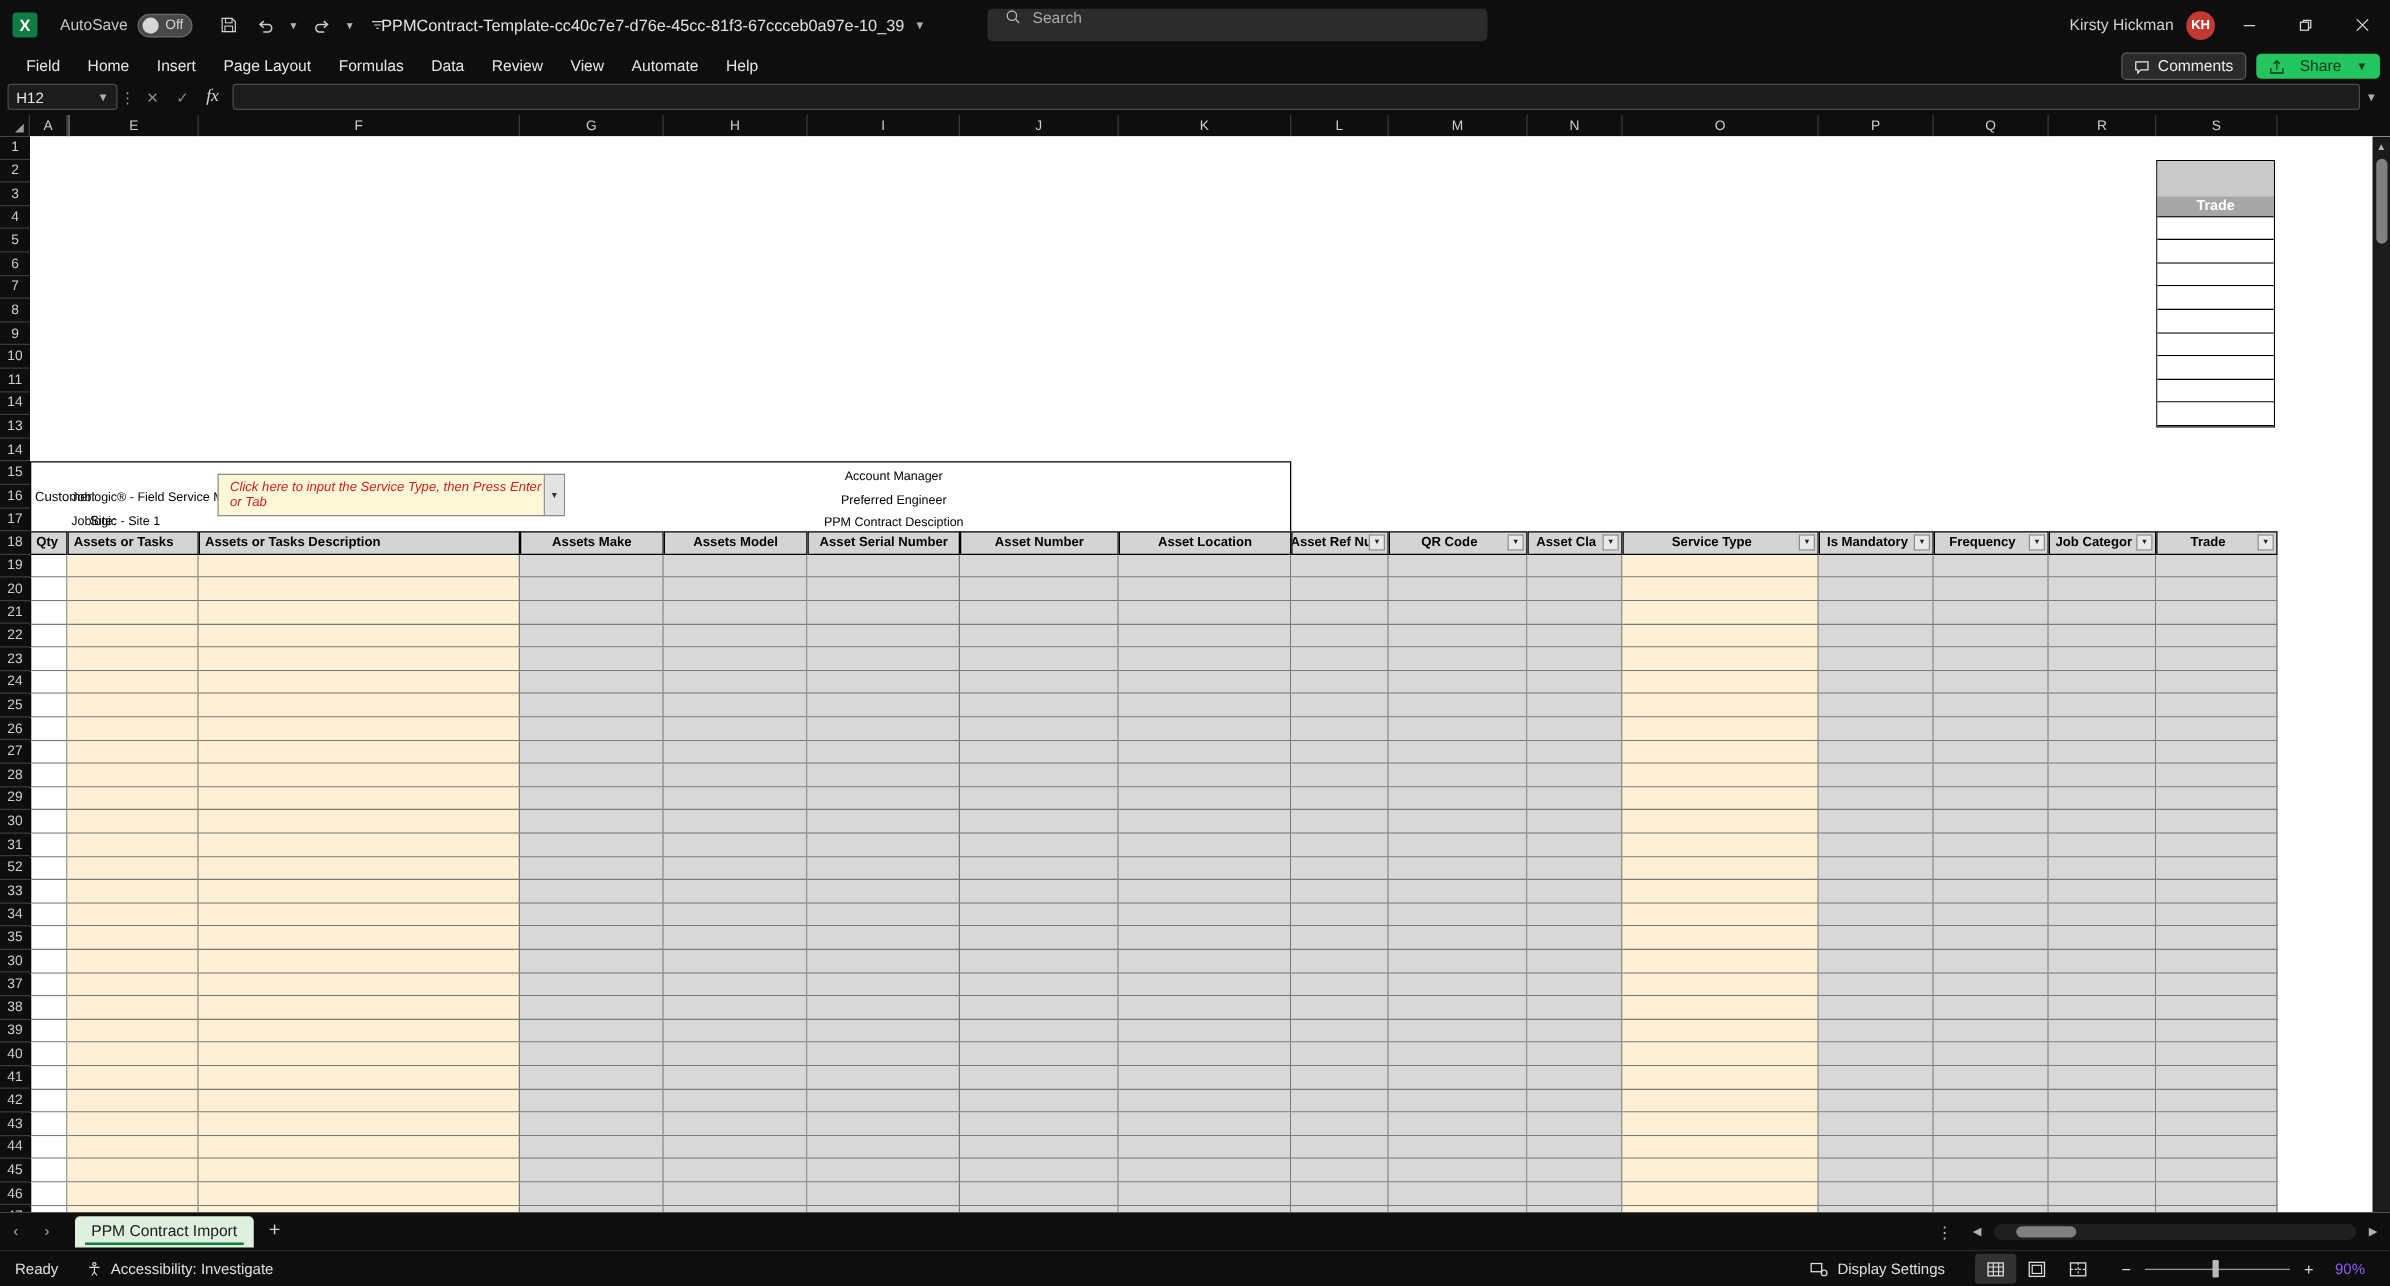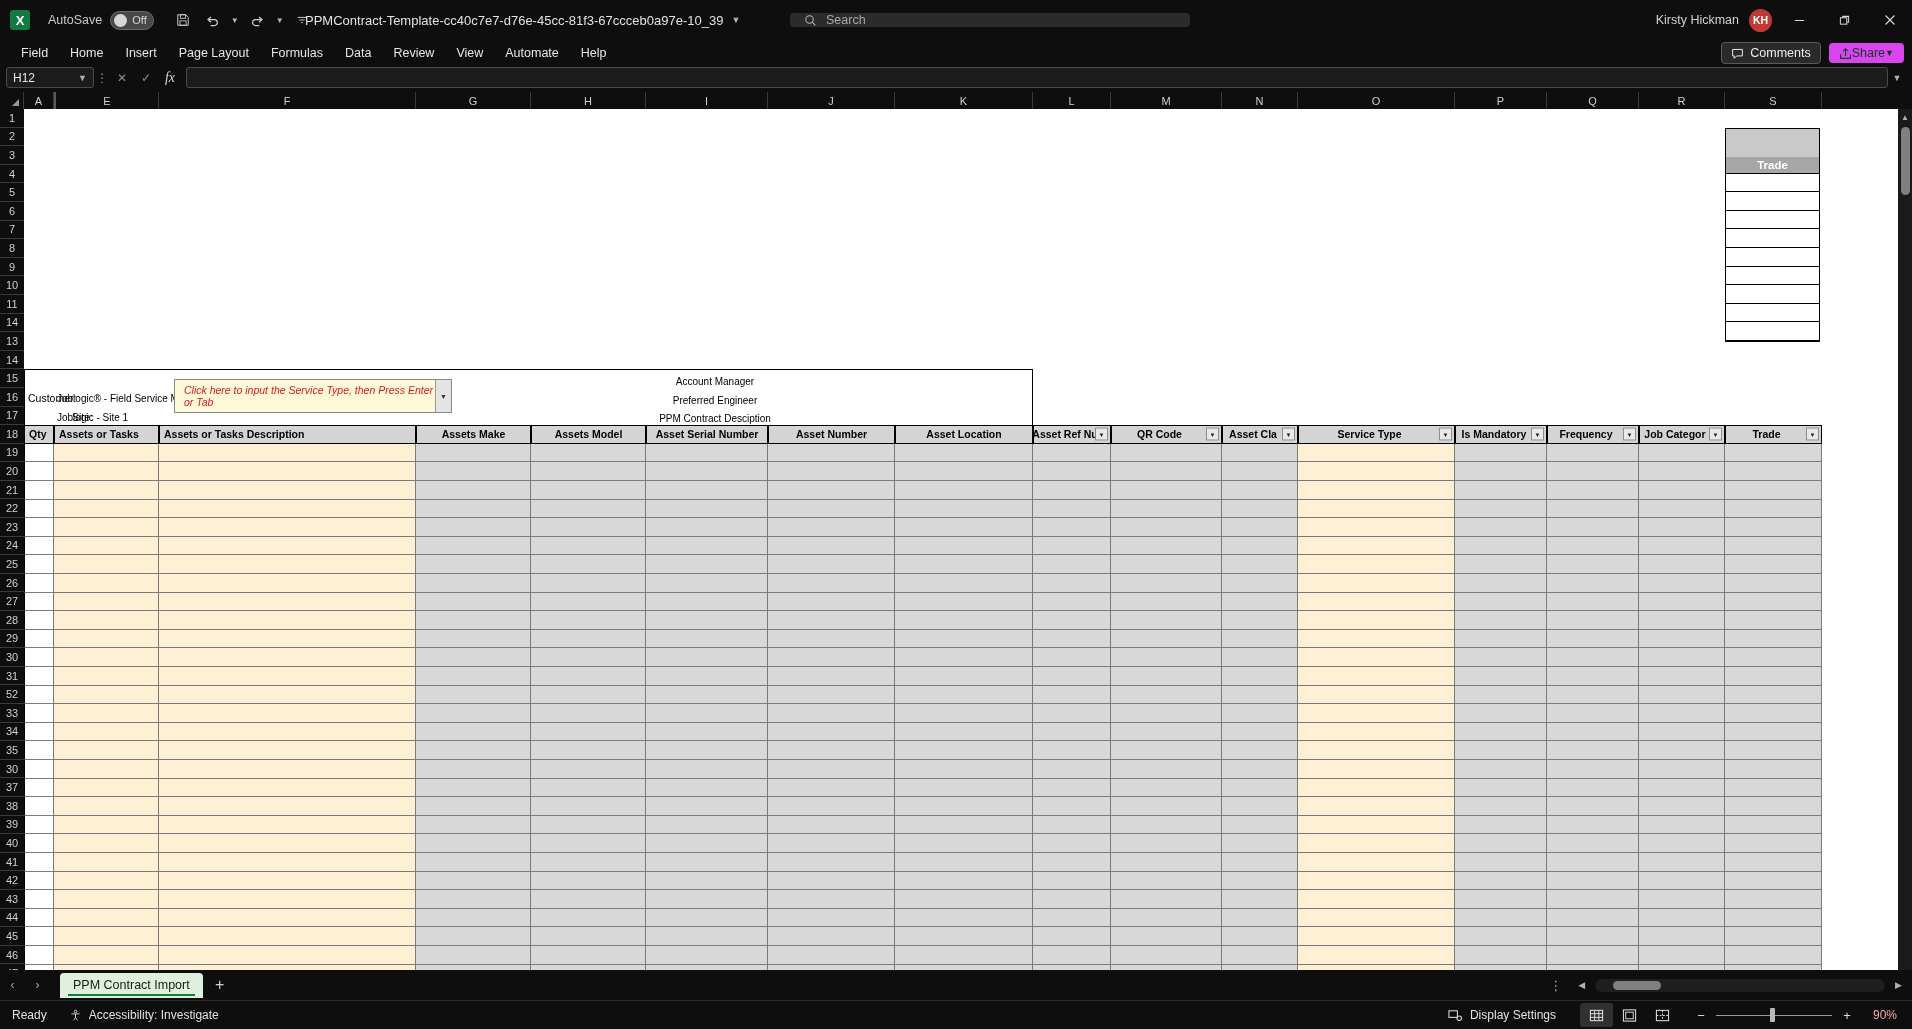--- a/index.html
+++ b/index.html
@@ -34,22 +34,22 @@
     width: 26px; height: 26px; display: flex; align-items: center; justify-content: center;
     color: #cfcfcf; font-size: 14px; border-radius: 3px;
   }
   .qat-caret { width: 13px; height: 26px; display:flex; align-items:center; justify-content:center; font-size: 8px; color:#b8b8b8; }
   .doc-title {
     position: absolute; left: 305px; font-size: 13px; color: #e2e2e2;
     display: flex; align-items: center; gap: 8px;
   }
   .caret-sm { font-size: 9px; color: #b0b0b0; }
   .search-box {
-    position: absolute; left: 790px; width: 400px; height: 14px;
-    background: #2b2b2b; border-radius: 4px; display: flex; align-items: flex-end;
+    position: absolute; left: 790px; width: 400px; height: 26px;
+    background: #2b2b2b; border-radius: 4px; display: flex; align-items: flex-start;
     gap: 9px; padding-left: 14px;
   }
   .search-box .ph { font-size: 12.5px; color: #a8a8a8; }
   .user-area { position: absolute; right: 140px; display: flex; align-items: center; gap: 10px; }
   .user-name { font-size: 12.5px; color: #d2d2d2; }
   .avatar {
     width: 23px; height: 23px; border-radius: 50%; background: #c03a33; color: #fff;
     font-size: 10.5px; font-weight: bold; display: flex; align-items: center; justify-content: center;
   }
   .wincontrols { position: absolute; right: 0; display: flex; height: 40px; }
@@ -60,22 +60,22 @@
     height: 26px; display: flex; align-items: center; background: #0e0e0e;
     position: relative; flex: none; padding-left: 10px;
   }
   .rtab { font-size: 12.5px; color: #e6e6e6; padding: 3px 11px; border-radius: 4px; }
   .ribbon-right { position: absolute; right: 8px; display: flex; align-items: center; gap: 8px; }
   .comments-btn {
     display: flex; align-items: center; gap: 6px; font-size: 12.5px; color: #ececec;
     border: 1px solid #5a5a5a; border-radius: 4px; padding: 3px 9px; background: #2a2a2a;
   }
   .share-btn {
-    display: flex; align-items: center; gap: 0; font-size: 12.5px; color: #103a22;
-    background: #d946ef; border-radius: 4px; padding: 3px 10px; font-weight: 500;
+    display: flex; align-items: center; gap: 12px; font-size: 12.5px; color: #103a22;
+    background: #22c55e; border-radius: 4px; padding: 3px 10px; font-weight: 500;
   }
 
   
   .formulabar {
     height: 26px; display: flex; align-items: center; gap: 0; background: #0e0e0e; flex: none;
     padding: 0 6px 3px 6px;
   }
   .namebox {
     width: 88px; height: 21px; background: #1c1c1c; border: 1px solid #4a4a4a; border-radius: 3px;
     display: flex; align-items: center; padding: 0 6px; color: #e8e8e8; font-size: 12px;
@@ -190,21 +190,21 @@
   .st-right { position: absolute; right: 10px; display: flex; align-items: center; gap: 0; }
   .vbtn {
     width: 33px; height: 24px; display: flex; align-items: center; justify-content: center; color: #e0e0e0;
   }
   .vbtn.active { background: #313131; border-radius: 3px; }
   .zoomctl { display: flex; align-items: center; gap: 9px; margin-left: 16px; }
   .zslider { width: 116px; height: 14px; position: relative; display: flex; align-items: center; }
   .zslider .track { width: 100%; height: 1px; background: #9a9a9a; }
   .zslider .thumb { position: absolute; left: 54px; width: 5px; height: 14px; background: #b9b9b9; border-radius: 1px; }
   .zsign { color: #dedede; font-size: 13px; width: 12px; text-align: center; }
-  .zval { font-size: 12px; color: #fca5a5; width: 34px; text-align: center; margin-left: 6px; }
+  .zval { font-size: 12px; color: #8b5cf6; width: 34px; text-align: left; margin-left: 6px; }
 
   
   .vscroll {
     position: absolute; right: 0; top: 0; bottom: 0; width: 14px; background: #1a1a1a;
     display: flex; flex-direction: column; align-items: center;
   }
   .vthumb { position: absolute; top: 18px; width: 9px; height: 68px; background: #808080; border-radius: 5px; }
   .varrow { color: #b0b0b0; font-size: 8px; height: 16px; display: flex; align-items: center; }
   svg { display: block; }
 </style>

